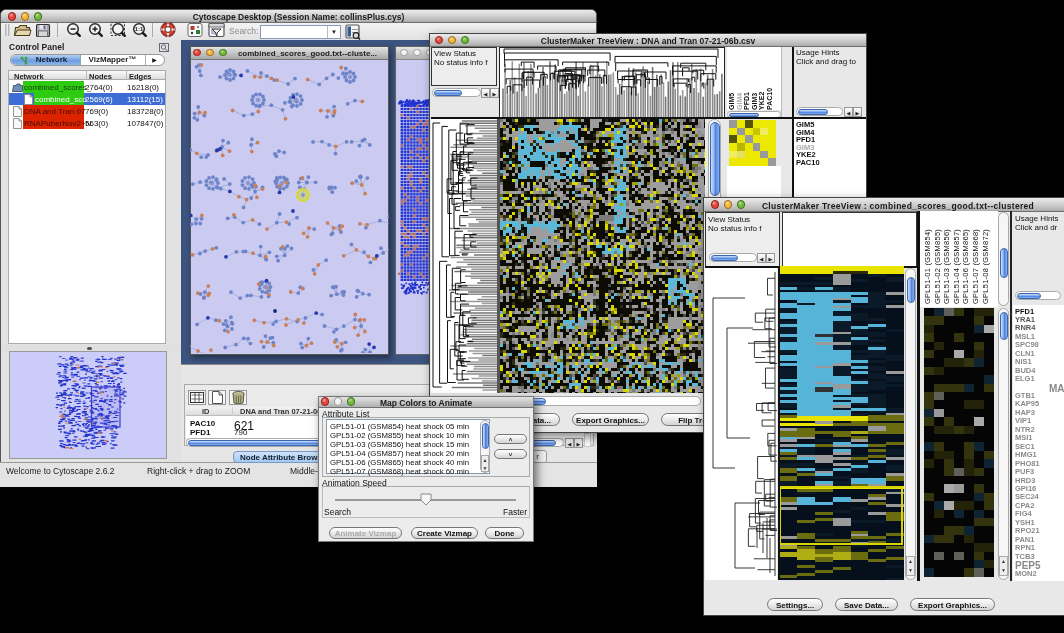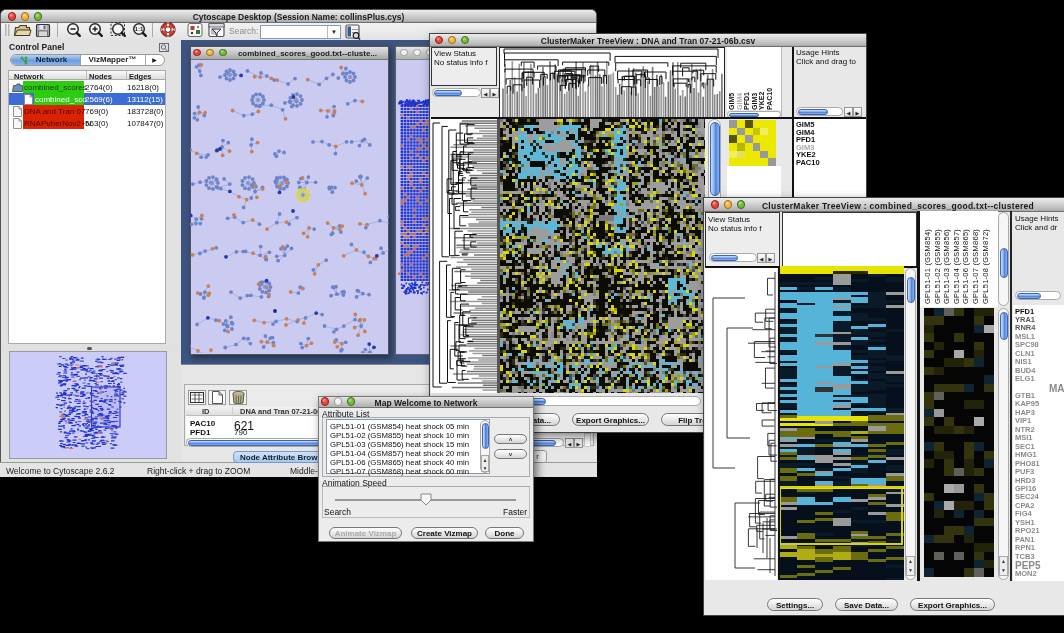--- a/index.html
+++ b/index.html
@@ -133,21 +133,21 @@
     <div style="position:absolute;left:86px;top:3px;width:5px;height:2.5px;background:#555;border-radius:2px"></div>
   </div>
 <svg style="position:absolute;left:10px;top:352px" width="157" height="107">
     <rect width="157" height="107" fill="#ccccf8"></rect>
     <path fill="#4757d4" d="M67.2 77.5h1.8v1.2h-1.8zM103.7 50.1h2v1.2h-2zM105.5 81.6h3.1v1.2h-3.1zM77.6 24.2h2.7v1.2h-2.7zM51.3 31.4h4.3v1.2h-4.3zM72.4 14.4h1.9v1.2h-1.9zM93.3 68h2.8v1.2h-2.8zM104.6 27.1h2.5v1.2h-2.5zM76.2 96h3.1v1.2h-3.1zM82.6 70.3h2.3v1.2h-2.3zM98.1 61.1h1.9v1.2h-1.9zM97.8 6.9h3.9v1.2h-3.9zM103.3 79.2h3.1v1.2h-3.1zM52.1 65.5h2.7v1.2h-2.7zM88.8 60.7h3.6v1.2h-3.6zM80 78h4.2v1.2h-4.2zM104.8 39.5h1.6v1.2h-1.6zM103.9 58.7h3.5v1.2h-3.5zM52 5.9h3.5v1.2h-3.5zM106 12.5h2v1.2h-2zM89 22.4h2.9v1.2h-2.9zM64.2 48.8h3v1.2h-3zM90.3 57h3.9v1.2h-3.9zM100.2 25.1h3.2v1.2h-3.2zM73.2 48.5h1.6v1.2h-1.6zM58.8 92.5h4.2v1.2h-4.2zM106.8 15.9h4.3v1.2h-4.3zM98.4 52.5h3.3v1.2h-3.3zM57 12.8h2.6v1.2h-2.6zM67.1 15.1h4.5v1.2h-4.5zM48.8 10.9h2.4v1.2h-2.4zM111.4 46.3h2.7v1.2h-2.7zM78.5 81.6h3.6v1.2h-3.6zM73.8 57.1h1.7v1.2h-1.7zM83.6 23.5h2.7v1.2h-2.7zM76.9 73.5h2.9v1.2h-2.9zM90.5 33.5h1.5v1.2h-1.5zM105.4 20.2h2v1.2h-2zM60.4 13.1h2v1.2h-2zM81.5 49.4h3.1v1.2h-3.1zM77.8 15.6h2v1.2h-2zM72.4 30.4h3.2v1.2h-3.2zM99.8 5.8h2.9v1.2h-2.9zM91.6 90.6h3v1.2h-3zM59.4 42.1h2.8v1.2h-2.8zM54.3 25.6h3.4v1.2h-3.4zM101.4 10.5h4.4v1.2h-4.4zM101.6 27.9h2.8v1.2h-2.8zM102.1 92.1h4.1v1.2h-4.1zM47.1 46.9h2.9v1.2h-2.9zM57.7 68.5h2.3v1.2h-2.3zM84.8 64.3h3.4v1.2h-3.4zM74.4 61.3h2.9v1.2h-2.9zM52.5 23h3.6v1.2h-3.6zM105.4 60h3.5v1.2h-3.5zM74.1 27.6h1.7v1.2h-1.7zM61.7 80.5h2.8v1.2h-2.8zM55 83h4.1v1.2h-4.1zM69.1 27h1.8v1.2h-1.8zM52.1 44.9h3.8v1.2h-3.8zM76.9 82.5h3.6v1.2h-3.6zM87.9 63.3h3.5v1.2h-3.5zM85 66.4h2.8v1.2h-2.8zM102.9 81.3h2.8v1.2h-2.8zM61.2 24.5h3.2v1.2h-3.2zM75.7 19.1h4.4v1.2h-4.4zM99.4 17.7h2.2v1.2h-2.2zM50.2 93.8h2.4v1.2h-2.4zM51.8 24.7h2.6v1.2h-2.6zM85.8 91.7h2.5v1.2h-2.5zM81.6 82.4h3.6v1.2h-3.6zM64.4 53.9h3.3v1.2h-3.3zM99.8 91h2.1v1.2h-2.1zM104.7 38.7h3.4v1.2h-3.4zM84.5 80.8h3.6v1.2h-3.6zM74.7 88h1.8v1.2h-1.8zM90.5 29.1h2.4v1.2h-2.4zM56.5 87.1h2.6v1.2h-2.6zM63.3 37.3h3.4v1.2h-3.4zM66.4 23.7h3.5v1.2h-3.5zM82.9 18.5h2.6v1.2h-2.6zM59.7 17.1h3.3v1.2h-3.3zM65.4 32.5h3.7v1.2h-3.7zM77.1 45.6h3.1v1.2h-3.1zM91.1 83.9h2.6v1.2h-2.6zM83.2 28.7h3.3v1.2h-3.3zM58.2 63.8h1.5v1.2h-1.5zM87.1 62.1h1.5v1.2h-1.5zM93.5 77.5h2.9v1.2h-2.9zM53.8 40.7h3.2v1.2h-3.2zM103.1 11.1h1.7v1.2h-1.7zM108.5 4.7h4.3v1.2h-4.3zM85.4 74.4h3.6v1.2h-3.6zM108.3 17.2h4.1v1.2h-4.1zM93.8 90.6h3.4v1.2h-3.4zM63.1 42.4h2.6v1.2h-2.6zM101.1 83h2v1.2h-2zM72.9 83.7h2.9v1.2h-2.9zM73.7 74.4h4.2v1.2h-4.2zM111.2 40.3h2.9v1.2h-2.9zM69.4 8.6h4.5v1.2h-4.5zM58.9 49.3h1.7v1.2h-1.7zM105.1 37.5h1.8v1.2h-1.8zM80.9 85.7h4.3v1.2h-4.3zM68 49.1h3.2v1.2h-3.2zM97.1 69.9h3.9v1.2h-3.9zM107.7 32h2.1v1.2h-2.1zM95.8 33.9h2.6v1.2h-2.6zM96.1 50.9h2v1.2h-2zM74.4 13.2h4.3v1.2h-4.3zM70.1 40h3.4v1.2h-3.4zM57.2 88.6h2.6v1.2h-2.6zM64.1 72.6h2.4v1.2h-2.4zM49.9 32.6h2.7v1.2h-2.7zM45.2 44.8h3.7v1.2h-3.7zM79.2 17.8h2.7v1.2h-2.7zM71.6 59.3h4.2v1.2h-4.2zM75.2 16.7h2.7v1.2h-2.7zM49 4.1h2.7v1.2h-2.7zM79.6 68.8h3.3v1.2h-3.3zM54.2 15.1h4.1v1.2h-4.1zM56.3 89.4h3.7v1.2h-3.7zM89.1 88.8h2.7v1.2h-2.7zM83.9 28.6h2.4v1.2h-2.4zM96.6 18.7h1.7v1.2h-1.7zM106.7 56.6h1.8v1.2h-1.8zM58.3 81h2.7v1.2h-2.7zM104.8 68.8h3.6v1.2h-3.6zM67.9 68.9h3.5v1.2h-3.5zM90.7 84.8h3.5v1.2h-3.5zM63.3 22.4h4.2v1.2h-4.2zM63.8 63.8h3.3v1.2h-3.3zM76.7 67.1h3v1.2h-3zM46.4 21.5h3.9v1.2h-3.9zM72.7 71.1h3.4v1.2h-3.4zM104.1 6.6h3.5v1.2h-3.5zM89.7 93.8h1.5v1.2h-1.5zM79.2 26.2h2.5v1.2h-2.5zM58.2 92.2h2.3v1.2h-2.3zM97.9 24.3h2v1.2h-2zM54.2 58.5h1.7v1.2h-1.7zM61.7 58.7h4.2v1.2h-4.2zM76.5 74.4h2.1v1.2h-2.1zM58.9 60.5h3.5v1.2h-3.5zM64 5.4h4.1v1.2h-4.1zM98.9 33.2h1.8v1.2h-1.8zM102.8 34h2.4v1.2h-2.4zM58.5 53.1h1.5v1.2h-1.5zM88.4 78.2h1.6v1.2h-1.6zM75.6 40.4h3v1.2h-3zM71.8 63h4.3v1.2h-4.3zM85.4 7.2h3.8v1.2h-3.8zM81.8 19.3h2.1v1.2h-2.1zM78.3 82.9h4.5v1.2h-4.5zM102.4 84.2h4.5v1.2h-4.5zM99.7 81h4.1v1.2h-4.1zM55.5 7.5h2.1v1.2h-2.1zM97.3 28.5h2.9v1.2h-2.9zM106.4 33.6h2.4v1.2h-2.4zM48.4 24.1h2.3v1.2h-2.3zM52.9 91.8h2.1v1.2h-2.1zM107.6 4.9h4.1v1.2h-4.1zM75.6 90.3h2.7v1.2h-2.7zM79.4 53h3.2v1.2h-3.2z"></path>
     <path fill="#2233cc" d="M83.5 47.8h3.4v1.2h-3.4zM77.9 78.8h2.5v1.2h-2.5zM97.6 12h2.1v1.2h-2.1zM60 11.4h3.6v1.2h-3.6zM98.1 72.4h1.7v1.2h-1.7zM79.7 75.9h3.8v1.2h-3.8zM50.1 91.1h2.6v1.2h-2.6zM51.3 67.3h1.8v1.2h-1.8zM82 73.1h3.8v1.2h-3.8zM49.6 73.5h4.3v1.2h-4.3zM98.3 28.1h1.6v1.2h-1.6zM61.8 92.2h4.4v1.2h-4.4zM83.5 69.5h4v1.2h-4zM87.4 13.5h2.9v1.2h-2.9zM85.8 21.4h1.9v1.2h-1.9zM104.1 12.3h3.8v1.2h-3.8zM108.8 19.2h3v1.2h-3zM72.6 50.4h3.7v1.2h-3.7zM89.7 55.7h3.5v1.2h-3.5zM70.4 17.3h4.2v1.2h-4.2zM81.1 58.2h1.6v1.2h-1.6zM110 18.8h3.4v1.2h-3.4zM53.1 91.9h2.9v1.2h-2.9zM112.7 41.2h1.5v1.2h-1.5zM58.5 69.8h3.8v1.2h-3.8zM77.3 33.7h4.3v1.2h-4.3zM90.5 39.6h3.6v1.2h-3.6zM68 65.5h3v1.2h-3zM60.6 76.2h2v1.2h-2zM97 65.7h2.4v1.2h-2.4zM110 26h2.3v1.2h-2.3zM47.6 19.9h3.1v1.2h-3.1zM98.7 59h2.8v1.2h-2.8zM57.8 87.5h2.6v1.2h-2.6zM46.7 43.2h2.8v1.2h-2.8zM73 60.2h3.7v1.2h-3.7zM85.3 51.7h3.5v1.2h-3.5zM110.4 29.5h1.8v1.2h-1.8zM89 21.3h2.2v1.2h-2.2zM75.9 54.1h2.9v1.2h-2.9zM53.4 38h3.9v1.2h-3.9zM92 91.9h3.7v1.2h-3.7zM83.4 75.2h1.8v1.2h-1.8zM98.9 48.8h3.8v1.2h-3.8zM68.7 14.7h4.3v1.2h-4.3zM70.8 5.5h2.9v1.2h-2.9zM109.1 12.8h2.6v1.2h-2.6zM102.5 73.5h4.4v1.2h-4.4zM46.1 52h2.7v1.2h-2.7zM58.3 70.6h4.5v1.2h-4.5zM92 48.5h3.9v1.2h-3.9zM92.7 6.8h3.9v1.2h-3.9zM86 24.1h3.5v1.2h-3.5zM90.4 13.6h1.6v1.2h-1.6zM52.6 32.3h3.5v1.2h-3.5zM98.2 52h2.7v1.2h-2.7zM60.6 6.3h2.8v1.2h-2.8zM81.7 88.2h4.4v1.2h-4.4zM54.5 45.7h1.5v1.2h-1.5zM94.9 75.5h4.2v1.2h-4.2zM107.1 25.4h2.9v1.2h-2.9zM69.9 41.2h4.5v1.2h-4.5zM53.6 79.5h2.8v1.2h-2.8zM91.9 6.6h2.1v1.2h-2.1zM101.1 85.2h3.6v1.2h-3.6zM71.6 35.6h4.2v1.2h-4.2zM96.8 56.5h3.4v1.2h-3.4zM57.5 55.1h4.3v1.2h-4.3zM65.9 61.5h3.7v1.2h-3.7zM80.1 25.1h2.7v1.2h-2.7zM97.4 13.9h2.3v1.2h-2.3zM99.4 47h3.2v1.2h-3.2zM106.7 36.5h2.8v1.2h-2.8zM59.1 78.5h4v1.2h-4zM77.7 78.2h3.8v1.2h-3.8zM77.9 64.4h3.8v1.2h-3.8zM67.3 7.5h1.8v1.2h-1.8zM51.5 32.2h3.3v1.2h-3.3zM54.2 16.7h2.3v1.2h-2.3zM66.8 90.6h3.5v1.2h-3.5zM75.4 45.8h1.6v1.2h-1.6zM48.7 13.7h2.9v1.2h-2.9zM62.2 56.6h2.5v1.2h-2.5zM47.3 52.4h4.3v1.2h-4.3zM81.4 55h2v1.2h-2zM57.1 36.2h2.8v1.2h-2.8zM70.4 39.2h4v1.2h-4zM61.7 56.2h3.6v1.2h-3.6zM65.6 39.2h2v1.2h-2zM78.8 28.1h3.4v1.2h-3.4zM88 78.2h3.7v1.2h-3.7zM67.8 47.4h2.8v1.2h-2.8zM57.2 54.4h3.6v1.2h-3.6zM66.7 56.9h3.8v1.2h-3.8zM51 52.2h4.1v1.2h-4.1zM70.9 88.2h3.3v1.2h-3.3zM88.7 17.6h4.4v1.2h-4.4zM89 25.6h3.9v1.2h-3.9zM62.4 7.5h2v1.2h-2zM50.5 42.4h4.3v1.2h-4.3zM70.7 91.2h4.5v1.2h-4.5zM67.2 90.9h3.8v1.2h-3.8zM104.9 10.6h3.9v1.2h-3.9zM64.6 93.5h3.6v1.2h-3.6zM103 92.6h4.5v1.2h-4.5zM91.6 89.8h3.4v1.2h-3.4zM74.4 87.3h2.9v1.2h-2.9zM61.4 57.9h1.9v1.2h-1.9zM74.6 17.6h3.5v1.2h-3.5zM65.5 64.1h4.5v1.2h-4.5zM66.5 6.7h2.9v1.2h-2.9zM65.1 69.5h2.2v1.2h-2.2zM58.9 59.5h4.1v1.2h-4.1zM105.3 62.9h3.3v1.2h-3.3zM83.7 26.2h3.9v1.2h-3.9zM90.3 87.8h4.2v1.2h-4.2zM54.7 63.6h3.8v1.2h-3.8zM102.9 64.9h4.3v1.2h-4.3zM66.6 19.6h2.8v1.2h-2.8zM96.5 68.2h3.8v1.2h-3.8zM68.3 35.1h1.9v1.2h-1.9zM81.5 20.5h4v1.2h-4zM83.5 80.3h1.6v1.2h-1.6zM55.5 92.7h4.1v1.2h-4.1zM96.7 25.8h2.3v1.2h-2.3zM74.8 81.7h3.7v1.2h-3.7zM111 4.8h3.3v1.2h-3.3zM70.1 43.8h3.5v1.2h-3.5zM93.6 33.3h4.5v1.2h-4.5zM84.7 79.7h3.3v1.2h-3.3zM100.8 44.1h1.6v1.2h-1.6zM72.6 50.7h2.4v1.2h-2.4zM63.6 15.1h4v1.2h-4zM113.5 38.4h1.9v1.2h-1.9zM53.3 41h2.6v1.2h-2.6zM55.3 62.4h3.2v1.2h-3.2zM88.4 80.2h4.2v1.2h-4.2zM109.2 7.1h4v1.2h-4zM53.2 75.2h1.9v1.2h-1.9zM82.6 71.1h4v1.2h-4zM48.7 69.3h2.4v1.2h-2.4zM55.7 42.6h4.2v1.2h-4.2zM109.9 42h3.8v1.2h-3.8zM77.7 69.5h2.8v1.2h-2.8zM62.4 87.6h4.1v1.2h-4.1zM80.5 28h4.2v1.2h-4.2zM64.2 33.5h2v1.2h-2zM87.2 9.6h4.5v1.2h-4.5zM73.8 79.5h3.6v1.2h-3.6zM72.8 73.1h1.8v1.2h-1.8zM57.3 27.1h3.8v1.2h-3.8zM82.7 56h2.7v1.2h-2.7zM50.2 29.5h1.5v1.2h-1.5zM111.6 12.5h2.7v1.2h-2.7zM81.2 19.9h1.7v1.2h-1.7zM92.4 70.4h4.4v1.2h-4.4zM61.4 66.1h3.4v1.2h-3.4zM53.7 80.2h3.2v1.2h-3.2zM75.4 94.6h1.7v1.2h-1.7zM95.8 13.9h2.4v1.2h-2.4zM51.7 67.1h3.1v1.2h-3.1zM87.7 62.4h4v1.2h-4zM78.3 82.3h2v1.2h-2zM93.4 71.5h4v1.2h-4zM53.2 39.7h2.5v1.2h-2.5zM107 34h3.7v1.2h-3.7zM65.4 92.5h1.8v1.2h-1.8zM72.5 13h4.1v1.2h-4.1zM58.3 61.8h2.7v1.2h-2.7zM53.5 18.4h3.7v1.2h-3.7zM85.5 93.9h4.5v1.2h-4.5zM81.5 60.5h2.8v1.2h-2.8zM109.5 54.3h2.1v1.2h-2.1zM85.4 32.3h3.3v1.2h-3.3zM64 84.2h3.5v1.2h-3.5zM91.2 63.4h1.8v1.2h-1.8zM79.6 57.6h2.7v1.2h-2.7zM76.3 70.7h1.7v1.2h-1.7zM61.9 58.7h3.4v1.2h-3.4zM82.2 88.6h2.6v1.2h-2.6zM50.8 93.8h4.2v1.2h-4.2zM54.8 23.9h1.5v1.2h-1.5zM94.1 47.2h4.3v1.2h-4.3zM49.2 23.2h2.9v1.2h-2.9zM57.4 81.1h3.3v1.2h-3.3zM59.6 55.3h1.7v1.2h-1.7zM98 30.9h3.7v1.2h-3.7zM82.4 71.4h3.7v1.2h-3.7zM48.1 28h4.3v1.2h-4.3zM64.1 21.7h3.8v1.2h-3.8zM57.3 66.5h2.5v1.2h-2.5zM76.4 75.2h1.6v1.2h-1.6zM72.6 58.9h4.4v1.2h-4.4zM82.5 38h4.3v1.2h-4.3zM77.3 31.2h2.9v1.2h-2.9zM100.1 17.9h3.5v1.2h-3.5zM63.6 33.3h3.3v1.2h-3.3zM53.4 95h3.2v1.2h-3.2zM80.1 90.2h3v1.2h-3zM85.3 76.8h2.2v1.2h-2.2zM99.1 60.2h2.8v1.2h-2.8zM93 65.5h3.7v1.2h-3.7zM67.6 61h3.2v1.2h-3.2zM77.9 72.2h2.1v1.2h-2.1zM104.9 74.5h3.4v1.2h-3.4zM60.7 67.7h3.9v1.2h-3.9zM49.4 68.8h3.2v1.2h-3.2zM76.6 16.7h1.5v1.2h-1.5zM51 41.6h4v1.2h-4zM73.7 56.4h2.7v1.2h-2.7zM104.2 41.5h4v1.2h-4zM49.3 88.2h2.9v1.2h-2.9zM63.5 22.2h3.2v1.2h-3.2zM94.5 47.4h2.6v1.2h-2.6zM56.4 80.5h4v1.2h-4zM85.1 38.9h2.7v1.2h-2.7zM73.1 43h2.2v1.2h-2.2zM88.4 6.9h1.9v1.2h-1.9zM80.8 91.4h4v1.2h-4zM46.8 43h4.2v1.2h-4.2zM71.7 87.9h3.7v1.2h-3.7zM101 88.3h3.6v1.2h-3.6zM53.4 20.4h3.8v1.2h-3.8zM48 73.5h2.3v1.2h-2.3zM62.7 16.5h3.8v1.2h-3.8zM67.6 61.2h3v1.2h-3zM70.9 78.5h3v1.2h-3zM57 87.2h1.5v1.2h-1.5zM50.1 66.7h4.2v1.2h-4.2zM64.8 37.7h4v1.2h-4zM85.2 8.9h1.8v1.2h-1.8zM93.9 23.6h3.9v1.2h-3.9zM104.6 12h2.6v1.2h-2.6zM89.5 22.4h3.8v1.2h-3.8zM59.5 67.5h1.5v1.2h-1.5zM60.8 20.2h2.1v1.2h-2.1zM86.8 6.5h2.5v1.2h-2.5zM49.7 88.5h4v1.2h-4zM69 33.9h1.6v1.2h-1.6zM88 53.9h2.9v1.2h-2.9zM59.1 6.6h3.9v1.2h-3.9zM53.7 50.6h3.4v1.2h-3.4zM84.5 30.9h2.3v1.2h-2.3zM54.7 68.4h2.3v1.2h-2.3zM90.5 46h2.1v1.2h-2.1zM99.6 76.2h4v1.2h-4zM99.9 12.6h4.3v1.2h-4.3zM94 35.6h3.3v1.2h-3.3zM57.9 46.1h3.6v1.2h-3.6zM84.3 44.2h4.3v1.2h-4.3zM53.1 13.7h4v1.2h-4zM64.3 31.2h4v1.2h-4zM81.6 66.1h2.6v1.2h-2.6zM51.1 94.3h4.2v1.2h-4.2zM82.2 65.8h3.6v1.2h-3.6zM48 76.8h3.9v1.2h-3.9zM61.4 16.5h3v1.2h-3zM58.6 42.5h3.7v1.2h-3.7zM71.6 93.6h2.9v1.2h-2.9zM49.3 40.3h2.5v1.2h-2.5zM104.4 47.1h1.9v1.2h-1.9zM54.8 18.5h1.6v1.2h-1.6zM89 48.7h3.7v1.2h-3.7zM58.2 91.8h2.7v1.2h-2.7zM104 43.3h2.4v1.2h-2.4zM69.8 25.5h4.2v1.2h-4.2zM106.9 32.1h3.2v1.2h-3.2zM59.1 57.7h3.8v1.2h-3.8zM60.6 22.3h3.1v1.2h-3.1zM68.4 73.3h2.7v1.2h-2.7zM79.8 41.1h3.9v1.2h-3.9zM75.9 68.6h3.4v1.2h-3.4zM54.7 11.6h3.6v1.2h-3.6zM54.6 85h3.1v1.2h-3.1zM94.7 63.7h3.2v1.2h-3.2zM53.3 31.3h3v1.2h-3zM107.9 34.6h1.9v1.2h-1.9zM88 20.9h4.3v1.2h-4.3zM79.6 48.5h2.7v1.2h-2.7zM95.6 63.3h4.4v1.2h-4.4zM50.5 56h1.9v1.2h-1.9zM113.2 20.7h3.5v1.2h-3.5zM105.4 81.7h2.1v1.2h-2.1zM103.6 37.5h4v1.2h-4zM75.6 66.9h2v1.2h-2zM90.5 57.6h2.4v1.2h-2.4zM48.1 70.7h2.4v1.2h-2.4zM51.7 61.9h4.4v1.2h-4.4zM46.1 40.5h1.8v1.2h-1.8zM60.4 57.8h3.7v1.2h-3.7zM52.4 61.6h2.5v1.2h-2.5zM66.4 71.7h3v1.2h-3zM112.2 39.4h2.4v1.2h-2.4zM79.6 59.5h3.8v1.2h-3.8zM77.9 45h2.2v1.2h-2.2zM96.6 43.3h1.8v1.2h-1.8zM66.3 32h2.5v1.2h-2.5zM102.8 33.3h2.1v1.2h-2.1zM58.6 88.6h2.7v1.2h-2.7zM75.1 75.5h3.6v1.2h-3.6zM113.3 35.8h1.6v1.2h-1.6zM113.5 43.5h2.9v1.2h-2.9zM106.5 7.7h3.5v1.2h-3.5zM104.3 20.3h3.2v1.2h-3.2zM94.3 68.1h2.6v1.2h-2.6zM100.6 28.9h3.8v1.2h-3.8zM63.1 5h3.2v1.2h-3.2zM47.1 11.4h3.3v1.2h-3.3zM73.4 79.1h1.7v1.2h-1.7zM52.1 63.4h2.4v1.2h-2.4zM61.4 73.1h4v1.2h-4zM66.1 58h1.8v1.2h-1.8zM92.1 16.9h3.2v1.2h-3.2zM100.4 19.6h3.5v1.2h-3.5zM99.7 25.8h3.1v1.2h-3.1zM85.3 56.8h2.5v1.2h-2.5zM56.6 55.7h4.1v1.2h-4.1zM56.1 27.3h4.2v1.2h-4.2zM93.2 23.3h2.6v1.2h-2.6zM74.8 62.1h3.5v1.2h-3.5zM81.6 95.2h4.5v1.2h-4.5zM62.6 89.9h2.8v1.2h-2.8zM89.3 47.9h3.4v1.2h-3.4zM62.8 28.9h3v1.2h-3zM92.2 84.4h3.4v1.2h-3.4zM91.2 66.3h1.9v1.2h-1.9zM80.4 19.9h2.8v1.2h-2.8zM73.8 33.3h3.4v1.2h-3.4zM53.1 65.5h2.8v1.2h-2.8zM65.2 43.3h4.1v1.2h-4.1zM74 25.2h3.9v1.2h-3.9zM75 72.3h2.1v1.2h-2.1zM90.1 53.8h1.7v1.2h-1.7zM100.5 69h4.4v1.2h-4.4zM48 30.3h3.3v1.2h-3.3zM103 30.8h1.8v1.2h-1.8zM59.3 5.4h2.5v1.2h-2.5zM95.2 23.6h4.1v1.2h-4.1zM75.1 83.9h2.7v1.2h-2.7zM52.9 73h2.1v1.2h-2.1zM81.9 82.9h2.3v1.2h-2.3zM51 47.9h2.2v1.2h-2.2zM98.1 70h2.7v1.2h-2.7zM49.9 79.2h2.1v1.2h-2.1zM60.6 4h2.5v1.2h-2.5zM90.4 62.4h4.1v1.2h-4.1zM60.2 95.2h1.9v1.2h-1.9zM96.7 66.3h2.3v1.2h-2.3zM113.9 39.4h3v1.2h-3zM52.3 48h3.3v1.2h-3.3zM91.4 4.1h2.2v1.2h-2.2zM100.6 95.6h3.8v1.2h-3.8zM70.7 14.6h1.7v1.2h-1.7zM88.9 35.4h3.9v1.2h-3.9zM75.1 21.6h1.9v1.2h-1.9zM88.2 74.6h3.7v1.2h-3.7zM49.1 59.4h3.1v1.2h-3.1zM66.6 50.9h3.9v1.2h-3.9zM85.3 14h3.8v1.2h-3.8zM62.8 9.5h2.1v1.2h-2.1zM88.4 18.2h4v1.2h-4zM108.1 48.7h3v1.2h-3zM89.2 36.3h1.9v1.2h-1.9zM102.2 60.7h4.2v1.2h-4.2zM79.5 67.2h4.3v1.2h-4.3zM96.6 88.9h2v1.2h-2zM88.7 61.4h4.2v1.2h-4.2zM49.7 43.2h3.2v1.2h-3.2zM69.7 78.2h2.4v1.2h-2.4zM85.9 23.3h3.1v1.2h-3.1zM84.4 84.9h4.3v1.2h-4.3zM106.2 21h3.1v1.2h-3.1zM109.8 49.6h2.1v1.2h-2.1zM61.7 55.4h2.4v1.2h-2.4zM72.2 60.2h2.2v1.2h-2.2zM110.1 13.9h3.7v1.2h-3.7zM81.8 43h2.9v1.2h-2.9zM54.7 27.4h1.8v1.2h-1.8zM60.2 10.2h1.7v1.2h-1.7zM93.2 49.5h3.2v1.2h-3.2zM61.5 35.8h3.8v1.2h-3.8zM101.1 54.4h2.8v1.2h-2.8zM79.7 16.1h4v1.2h-4zM87.2 73.6h1.6v1.2h-1.6zM102.8 85.3h3.2v1.2h-3.2zM84.4 56h2.4v1.2h-2.4zM45.6 55h2.4v1.2h-2.4zM113.3 50.3h2.1v1.2h-2.1zM90.6 10h2.8v1.2h-2.8zM75.7 82.5h2.2v1.2h-2.2zM61.5 33h2.7v1.2h-2.7zM110 37.6h2.5v1.2h-2.5zM52.6 27.8h2.6v1.2h-2.6zM73.3 42h2.3v1.2h-2.3zM71.9 71.7h2.1v1.2h-2.1zM87.6 13.4h2.3v1.2h-2.3zM87.6 58h1.7v1.2h-1.7zM59.3 49.9h2.6v1.2h-2.6zM86.8 90.6h3.3v1.2h-3.3zM101.3 73h4.3v1.2h-4.3zM61 15.2h2.5v1.2h-2.5zM95.3 72.1h2.3v1.2h-2.3zM107.9 30.9h1.9v1.2h-1.9zM86.9 40.5h2.7v1.2h-2.7zM49.7 53h2.3v1.2h-2.3zM78.1 87.3h1.8v1.2h-1.8zM63.2 55.3h3v1.2h-3zM49.9 33.3h2.5v1.2h-2.5zM60.2 40.3h2.8v1.2h-2.8zM61.2 78.3h3.8v1.2h-3.8zM55.4 28.6h2.5v1.2h-2.5zM85 66.1h2.4v1.2h-2.4zM110.9 18.8h1.5v1.2h-1.5zM65.5 7.6h3v1.2h-3zM89.9 70.6h2.7v1.2h-2.7zM80.3 95.3h2.9v1.2h-2.9zM80.2 77.7h2v1.2h-2zM106.3 16.6h4v1.2h-4zM65.3 47.1h2.8v1.2h-2.8zM54.1 42.3h1.9v1.2h-1.9zM70.1 13.6h2.5v1.2h-2.5zM79.5 40.2h2.6v1.2h-2.6zM67 76.6h2.1v1.2h-2.1zM107.3 5.5h3.4v1.2h-3.4zM105.5 75.8h1.6v1.2h-1.6zM94.9 75.9h2.3v1.2h-2.3zM74.8 82.8h4.5v1.2h-4.5zM67.2 54h3.6v1.2h-3.6zM49.2 92.9h2.6v1.2h-2.6zM80.5 42.1h1.5v1.2h-1.5zM86.6 74.3h4.4v1.2h-4.4zM54.9 24.8h3.9v1.2h-3.9zM79 76.6h4.1v1.2h-4.1zM72.4 42.5h3.3v1.2h-3.3zM83.8 75.1h3.6v1.2h-3.6zM63 79h2.5v1.2h-2.5zM50.6 12.2h3.6v1.2h-3.6zM72.5 16h3.4v1.2h-3.4zM94.9 38.9h1.7v1.2h-1.7zM95.5 64.6h3.2v1.2h-3.2zM82.2 84.3h3.4v1.2h-3.4zM73.2 53.5h2.6v1.2h-2.6zM49.1 28.8h4v1.2h-4zM81.4 59.6h2.2v1.2h-2.2zM106.1 43.2h3.3v1.2h-3.3zM102.4 21.1h4.2v1.2h-4.2zM74.8 65.3h2.9v1.2h-2.9zM61.7 9.2h3.4v1.2h-3.4zM81.6 95.8h2.1v1.2h-2.1zM97.7 63.1h1.7v1.2h-1.7z"></path>
     <path fill="#cc7a55" d="M101.6 11h3.7v1.2h-3.7zM53.4 54.8h1.7v1.2h-1.7zM55 95h4.2v1.2h-4.2zM93.8 88.1h3.8v1.2h-3.8zM87.4 23.5h2.4v1.2h-2.4zM96.5 22.9h2.2v1.2h-2.2zM65.2 12.4h4.1v1.2h-4.1zM109.6 7.1h2.7v1.2h-2.7zM89.3 39.8h3.5v1.2h-3.5zM58.2 56.4h1.9v1.2h-1.9zM58.2 44.2h1.7v1.2h-1.7zM85 35h3.4v1.2h-3.4zM55.2 70.4h4v1.2h-4zM82.1 49.9h2v1.2h-2zM50.7 62.3h2.9v1.2h-2.9zM49.3 63.8h3.5v1.2h-3.5zM85.9 29.7h3.5v1.2h-3.5zM100.9 78.2h2.3v1.2h-2.3zM89.5 65.5h4v1.2h-4zM73.5 66.7h3.8v1.2h-3.8zM89.4 14.3h3.5v1.2h-3.5zM62.9 28.5h3.8v1.2h-3.8zM90.1 40.6h1.8v1.2h-1.8zM76.5 56h1.6v1.2h-1.6zM87.5 80.5h4.2v1.2h-4.2zM51.5 64.9h3.8v1.2h-3.8zM79.6 70.4h3.9v1.2h-3.9zM66.1 15h3.8v1.2h-3.8zM110.3 45.2h2v1.2h-2zM66.6 40.4h2.6v1.2h-2.6zM103.5 24h2v1.2h-2zM68.7 86.8h2.4v1.2h-2.4zM100 62.4h1.8v1.2h-1.8zM95.1 15.1h2.8v1.2h-2.8zM58.8 95.9h4.5v1.2h-4.5zM87.4 14.6h1.7v1.2h-1.7z"></path>
     <rect x="81.5" y="35" width="28.5" height="40" fill="#5a5adc" fill-opacity="0.13" stroke="#3b3bd0" stroke-width="1.2"></rect>
   </svg>
 <div class="abs" style="left:9px;top:351px;width:158px;height:108px;border:1px solid #999;background:transparent;pointer-events:none"></div>
-<div class="abs" style="left:0;top:462px;width:597px;height:15px;background:#e4e4e4;border-top:1px solid #9a9a9a">
+<div class="abs" style="left:0;top:462px;width:597px;height:25px;background:#e4e4e4;border-top:1px solid #9a9a9a">
     <span style="position:absolute;left:6px;top:3px;font-size:8.5px;color:#222">Welcome to Cytoscape 2.6.2</span>
     <span style="position:absolute;left:147px;top:3px;font-size:8.5px;color:#222">Right-click + drag to ZOOM</span>
     <span style="position:absolute;left:290px;top:3px;font-size:8.5px;color:#222">Middle-click + drag to PAN</span>
   </div>
 <div class="abs" style="left:181px;top:40px;width:415px;height:324px;background:#3d5480"></div>
 <div class="abs" style="left:395px;top:46px;width:40px;height:309px;background:#cbcbf1;border:1px solid #666">
     <div style="position:absolute;left:0;top:0;width:100%;height:13px;background:linear-gradient(#e8e8e8,#c8c8c8 50%,#b2b2b2);border-bottom:1px solid #888"></div>
   </div>
 <div style="position:absolute;left:400.2px;top:48.7px;width:7.6px;height:7.6px;border-radius:50%;background:radial-gradient(circle at 35% 30%, #fff8 0%, transparent 40%), #f0f0f0;border:1px solid #999;box-sizing:border-box"></div>
 <div style="position:absolute;left:413.2px;top:48.7px;width:7.6px;height:7.6px;border-radius:50%;background:radial-gradient(circle at 35% 30%, #fff8 0%, transparent 40%), #f0f0f0;border:1px solid #999;box-sizing:border-box"></div>
@@ -856,21 +856,21 @@
 <div class="abs" style="left:1015px;top:543.1px;font-size:7.5px;font-weight:bold;color:#8a8a8a">RPN1</div>
 <div class="abs" style="left:1015px;top:551.5px;font-size:7.5px;font-weight:bold;color:#8a8a8a">TCB3</div>
 <div class="abs" style="left:1015px;top:560.0px;font-size:10px;font-weight:bold;color:#8a8a8a">PEP5</div>
 <div class="abs" style="left:1015px;top:568.5px;font-size:7.5px;font-weight:bold;color:#8a8a8a">MON2</div>
 <div class="abs" style="left:704px;top:581px;width:360px;height:34px;background:#e8e8e8"></div>
 <div class="pill" style="left:767px;top:598px;width:56px;height:13px;font-size:8px;line-height:13px">Settings...</div>
 <div class="pill" style="left:835px;top:598px;width:63px;height:13px;font-size:8px;line-height:13px">Save Data...</div>
 <div class="pill" style="left:910px;top:598px;width:85px;height:13px;font-size:8px;line-height:13px">Export Graphics...</div>
 <div class="abs" style="left:318px;top:396px;width:216px;height:146px;background:#ececec;border:1px solid #777;box-shadow:3px 4px 9px rgba(0,0,0,0.55)">
     <div class="titlebar" style="border-radius:0;height:11px;background:linear-gradient(#e4e4e4,#cbcbcb 45%,#b0b0b0)"></div>
-    <div class="ttext" style="font-size:8.5px;top:1px">Map Welcome to Network</div>
+    <div class="ttext" style="font-size:8.5px;top:1px">Map Colors to Animate</div>
   </div>
 <div style="position:absolute;left:320.8px;top:397.3px;width:8.4px;height:8.4px;border-radius:50%;background:radial-gradient(circle at 35% 30%, #fff8 0%, transparent 40%), #e2463d;border:1px solid #9a1f1a;box-sizing:border-box"></div>
 <div style="position:absolute;left:333.8px;top:397.3px;width:8.4px;height:8.4px;border-radius:50%;background:radial-gradient(circle at 35% 30%, #fff8 0%, transparent 40%), #f0f0f0;border:1px solid #999;box-sizing:border-box"></div>
 <div style="position:absolute;left:346.8px;top:397.3px;width:8.4px;height:8.4px;border-radius:50%;background:radial-gradient(circle at 35% 30%, #fff8 0%, transparent 40%), #71ba3a;border:1px solid #3f7019;box-sizing:border-box"></div>
 <div class="abs" style="left:322px;top:409px;font-size:8.5px;color:#111">Attribute List</div>
 <div class="abs" style="left:322px;top:417px;width:208px;height:60px;border:1px solid #aaa"></div>
 <div class="abs" style="left:326px;top:419px;width:164px;height:55px;background:#fff;border:1px solid #8899aa"></div>
 <div class="abs" style="left:330px;top:421.5px;font-size:7.8px;color:#111;white-space:nowrap">GPL51-01 (GSM854) heat shock 05 min</div>
 <div class="abs" style="left:330px;top:430.5px;font-size:7.8px;color:#111;white-space:nowrap">GPL51-02 (GSM855) heat shock 10 min</div>
 <div class="abs" style="left:330px;top:439.5px;font-size:7.8px;color:#111;white-space:nowrap">GPL51-03 (GSM856) heat shock 15 min</div>

